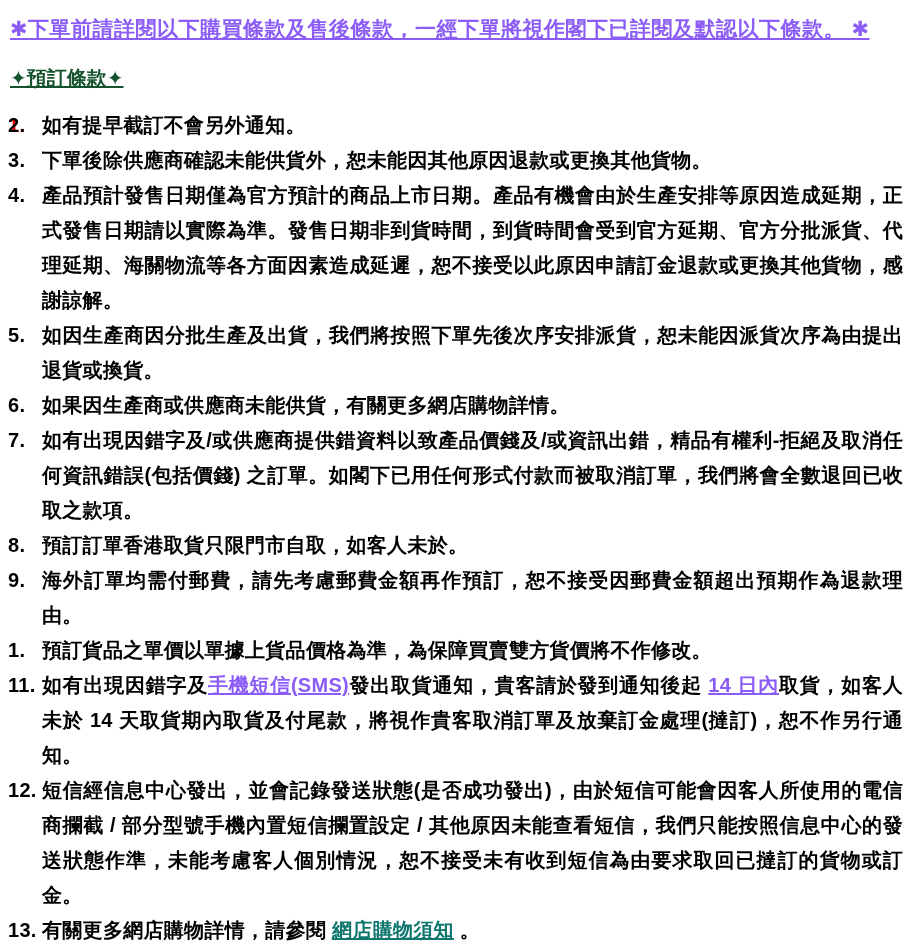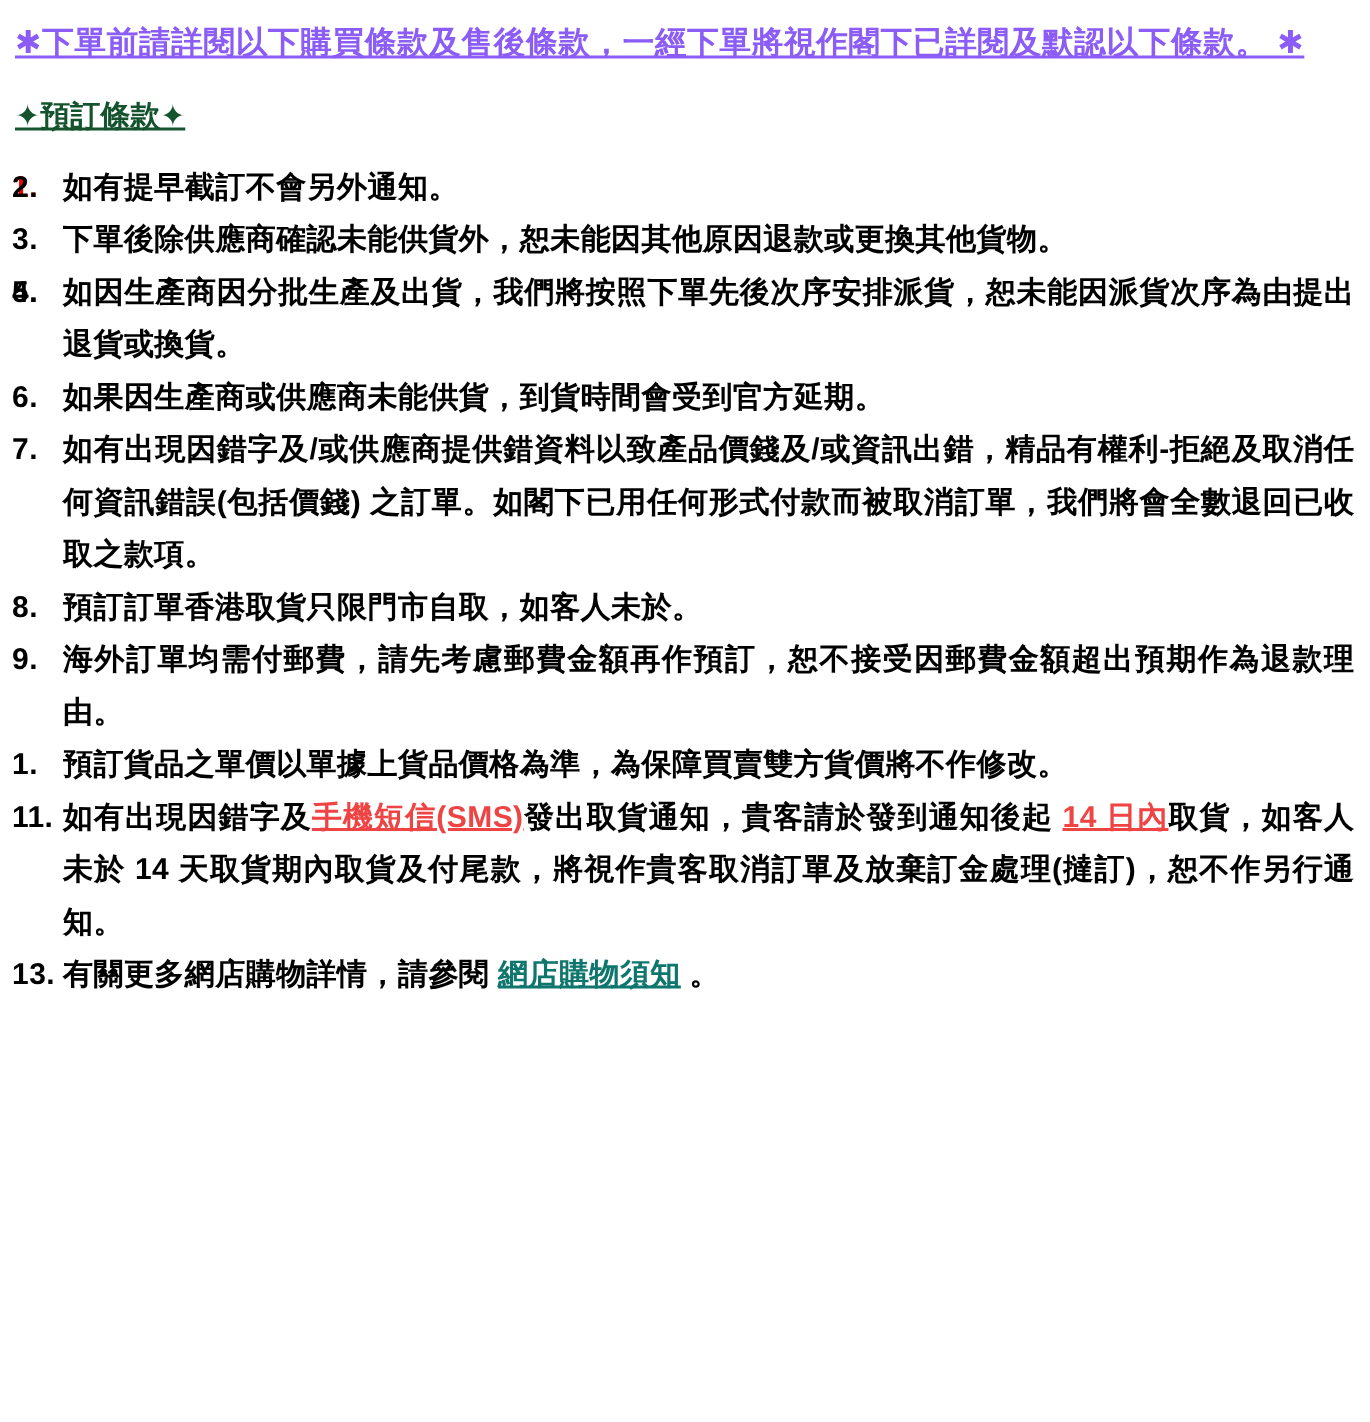--- a/index.html
+++ b/index.html
@@ -41,21 +41,21 @@
     line-height: 35px;
     text-align: justify;
     letter-spacing: 0.3px;
   }
   .term .num {
     position: absolute;
     left: 0;
     top: 0;
   }
   .red { color: #ff0000; }
-  .red-u { color: #ef4444; text-decoration: underline; }
+  .red-u { color: #8b5cf6; text-decoration: underline; }
   .link { color: #0f766e; text-decoration: underline; cursor: pointer; }
 </style>
 </head>
 <body>
 
 <div class="page">
 
   <p class="notice">✱下單前請詳閱以下購買條款及售後條款，一經下單將視作閣下已詳閱及默認以下條款。 ✱</p>
 
   <p class="section-title">✦預訂條款✦</p>
@@ -71,30 +71,31 @@
       <span>如有提早截訂不會另外通知。</span>
     </li>
 
     <li class="term">
       <span class="num">3.</span>
       <span>下單後除供應商確認未能供貨外，恕未能因其他原因退款或更換其他貨物。</span>
     </li>
 
     <li class="term">
       <span class="num">4.</span>
+      <span>產品預計發售日期僅為官方預計的商品上市日期。產品有機會由於生產安排等原因造成延期，正式發售日期請以實際為準。發售日期非到貨時間，到貨時間會受到官方延期、官方分批派貨、代理延期、海關物流等各方面因素造成延遲，恕不接受以此原因申請訂金退款或更換其他貨物，感謝諒解。</span>
     </li>
 
     <li class="term">
       <span class="num">5.</span>
       <span>如因生產商因分批生產及出貨，我們將按照下單先後次序安排派貨，恕未能因派貨次序為由提出退貨或換貨。</span>
     </li>
 
     <li class="term">
       <span class="num">6.</span>
-      <span>如果因生產商或供應商未能供貨，到貨時間會受到官方延期。</span>
+      <span>如果因生產商或供應商未能供貨，有關更多網店購物詳情。</span>
     </li>
 
     <li class="term">
       <span class="num">7.</span>
       <span>如有出現因錯字及/或供應商提供錯資料以致產品價錢及/或資訊出錯，精品有權利-拒絕及取消任何資訊錯誤(包括價錢) 之訂單。如閣下已用任何形式付款而被取消訂單，我們將會全數退回已收取之款項。</span>
     </li>
 
     <li class="term">
       <span class="num">8.</span>
       <span>預訂訂單香港取貨只限門市自取，如客人未於。</span>
@@ -108,20 +109,24 @@
     <li class="term">
       <span class="num">1.</span>
       <span>預訂貨品之單價以單據上貨品價格為準，為保障買賣雙方貨價將不作修改。</span>
     </li>
 
     <li class="term">
       <span class="num">11.</span>
       <span>如有出現因錯字及</span><span class="red-u">手機短信(SMS)</span><span>發出取貨通知，貴客請於發到通知後起 </span><span class="red-u">14 日內</span><span>取貨，如客人未於 14 天取貨期內取貨及付尾款，將視作貴客取消訂單及放棄訂金處理(撻訂)，恕不作另行通知。</span>
     </li>
 
+    <li class="term">
+      <span class="num">12.</span>
+      <span>短信經信息中心發出，並會記錄發送狀態(是否成功發出)，由於短信可能會因客人所使用的電信商攔截 / 部分型號手機內置短信攔置設定 / 其他原因未能查看短信，我們只能按照信息中心的發送狀態作準，未能考慮客人個別情況，恕不接受未有收到短信為由要求取回已撻訂的貨物或訂金。</span>
+    </li>
 
     <li class="term">
       <span class="num">13.</span>
       <span>有關更多網店購物詳情，請參閱 </span><a class="link" href="#">網店購物須知</a><span> 。</span>
     </li>
 
   </ol>
 
 </div>
 

